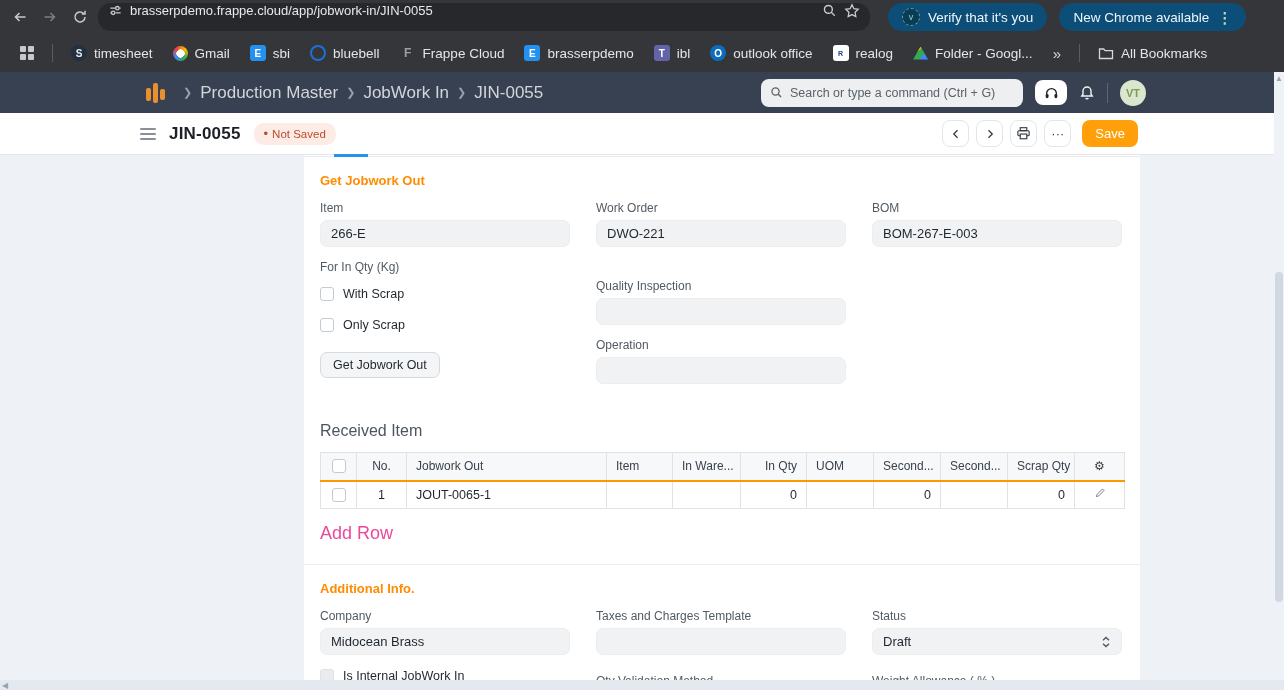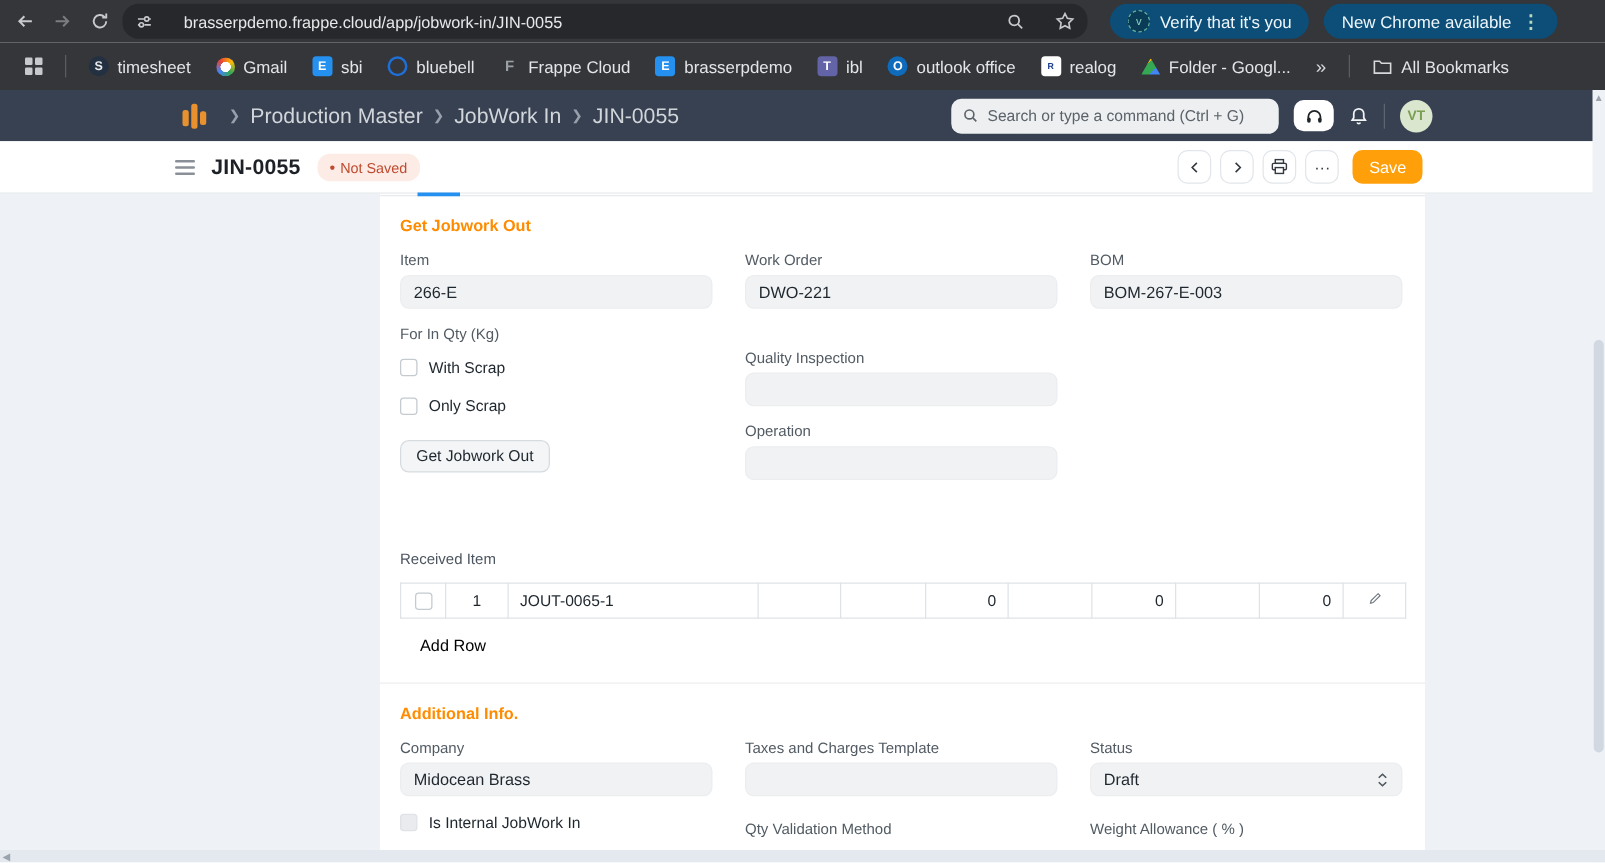--- a/index.html
+++ b/index.html
@@ -4,21 +4,21 @@
 <style>
   * { box-sizing: border-box; margin: 0; padding: 0; }
   html,body { width:1284px; height:690px; overflow:hidden; }
   body { font-family:"Liberation Sans", sans-serif; }
   .screen { position:relative; width:1284px; height:690px; background:#eef1f5; overflow:hidden; }
 
   
   .chrome-bar { position:absolute; top:0; left:0; width:1284px; height:34px; background:#343639; display:flex; align-items:center; padding:0 8px; gap:6px; }
   .nav-ico { width:24px; height:24px; display:flex; align-items:center; justify-content:center; color:#c7c9cc; border-radius:50%; flex:none; }
   .nav-ico.dim { color:#7b7d80; }
-  .url-pill { height:28px; flex:none; width:772px; background:#27282b; border-radius:13px; display:flex; align-items:center; padding:0 10px; gap:24px; color:#e6e8ea; font-size:13px; }
+  .url-pill { height:28px; flex:none; width:772px; background:#27282b; border-radius:13px; display:flex; padding:0 10px; gap:7px; color:#e6e8ea; font-size:13px; }
   .url-text { flex:1; white-space:nowrap; overflow:hidden; }
   .pill-blue { height:28px; border-radius:14px; background:#0d4e78; color:#eef6fb; display:flex; align-items:center; gap:8px; padding:0 14px; font-size:13.5px; flex:none; }
   .verify-badge { width:18px; height:18px; border-radius:50%; background:#0b3c57; border:1.5px dashed #5fae9c; color:#8fd4c0; font-size:9px; display:flex; align-items:center; justify-content:center; }
   .kebab { color:#b9d8bd; font-size:15px; font-weight:bold; letter-spacing:0; line-height:1; }
 
   
   .bm-bar { position:absolute; top:34px; left:0; width:1284px; height:38px; background:#343639; display:flex; align-items:center; padding:0 12px; gap:4px; color:#e3e5e8; font-size:13.5px; }
   .bm-item { display:flex; align-items:center; gap:7px; padding:4px 8px; border-radius:6px; white-space:nowrap; }
   .fav { width:16px; height:16px; flex:none; display:flex; align-items:center; justify-content:center; font-size:10px; font-weight:bold; border-radius:3px; }
   .fav-circle { border-radius:50%; }
@@ -65,31 +65,31 @@
   .fld { margin-bottom:13px; }
   .fld-label { font-size:12px; color:#525b63; margin-bottom:5px; }
   .input { height:27px; background:#f1f2f4; border:1px solid #ebedef; border-radius:7px; padding:0 10px; font-size:13px; color:#1f272e; display:flex; align-items:center; }
   .select { justify-content:space-between; }
   .caret { color:#4c545c; display:flex; }
   .check-row { display:flex; align-items:center; gap:9px; margin-top:13px; font-size:12.5px; color:#1f272e; }
   .checkbox { width:14px; height:14px; border:1px solid #c3cad0; border-radius:3px; background:#fff; flex:none; }
   .checkbox.disabled { background:#e9ebee; border-color:#dfe2e6; }
   .gray-btn { display:inline-block; margin-top:20px; background:#f3f5f6; border:1px solid #d6dbdf; border-radius:7px; padding:5px 12px; font-size:12.5px; color:#1f272e; font-family:"Liberation Sans",sans-serif; }
 
-  .tbl-label { font-size:12px; color:#4c5560; margin-top:43px; }
+  .tbl-label { font-size:16px; color:#4c5560; margin-top:25px; }
   table.grid { border-collapse:collapse; margin-top:12px; table-layout:fixed; width:804px; }
   table.grid th, table.grid td { border:1px solid #dfe3e6; height:28px; font-size:12px; padding:0 9px; overflow:hidden; white-space:nowrap; }
   table.grid th { background:#f7f8f9; font-weight:normal; color:#39424b; text-align:left; border-bottom:2px solid #ff9800; }
   table.grid td { color:#1f272e; font-size:12.5px; }
   .c-center { text-align:center !important; }
   .c-right { text-align:right !important; }
   .cell-check { display:flex; align-items:center; justify-content:center; }
   .gear { color:#9aa2ab; font-size:12px; text-align:center !important; }
   .pencil-cell { text-align:center !important; color:#6b737b; }
-  .add-row { display:inline-block; margin-top:14px; font-size:13px; color:#000000;margin-left:16px; }
+  .add-row { display:inline-block; margin-top:14px; font-size:18px; color:#ec4899; }
 
   .section-split { border-top:1px solid #ebeef0; margin:20px -16px 0; padding:0 16px; }
 
   .h-scrollbar { position:absolute; left:0; bottom:0; width:1284px; height:10px; background:#e4e9f0; display:flex; align-items:center; }
   .h-scrollbar .arr { color:#9aa3ae; font-size:8px; margin-left:2px; }
   .v-scrollbar { position:absolute; right:0; top:72px; width:10px; height:618px; background:#eef1f5; }
   .v-scrollbar .thumb { position:absolute; left:1px; top:200px; width:8px; height:330px; background:#d2d8e1; border-radius:4px; }
   .v-scrollbar .arr { position:absolute; top:2px; left:1px; color:#9aa3ae; font-size:8px; }
 
   svg { display:block; }
@@ -343,20 +343,37 @@
             <col style="width:66px">
             <col style="width:68px">
             <col style="width:66px">
             <col style="width:67px">
             <col style="width:67px">
             <col style="width:67px">
             <col style="width:67px">
             <col style="width:50px">
         </colgroup>
         <tbody>
+            <tr>
+          <th class="c-center">
+                <span class="cell-check">
+                  <span class="checkbox"></span>
+                </span>
+              </th>
+          <th class="c-center">No.</th>
+          <th>Jobwork Out</th>
+          <th>Item</th>
+          <th>In Ware...</th>
+          <th class="c-right">In Qty</th>
+          <th>UOM</th>
+          <th>Second...</th>
+          <th>Second...</th>
+          <th class="c-right">Scrap Qty</th>
+          <th class="gear">⚙</th>
+        </tr>
         <tr>
           <td class="c-center">
                 <span class="cell-check">
                   <span class="checkbox"></span>
                 </span>
               </td>
           <td class="c-center">1</td>
           <td>JOUT-0065-1</td>
           <td></td>
           <td></td>

